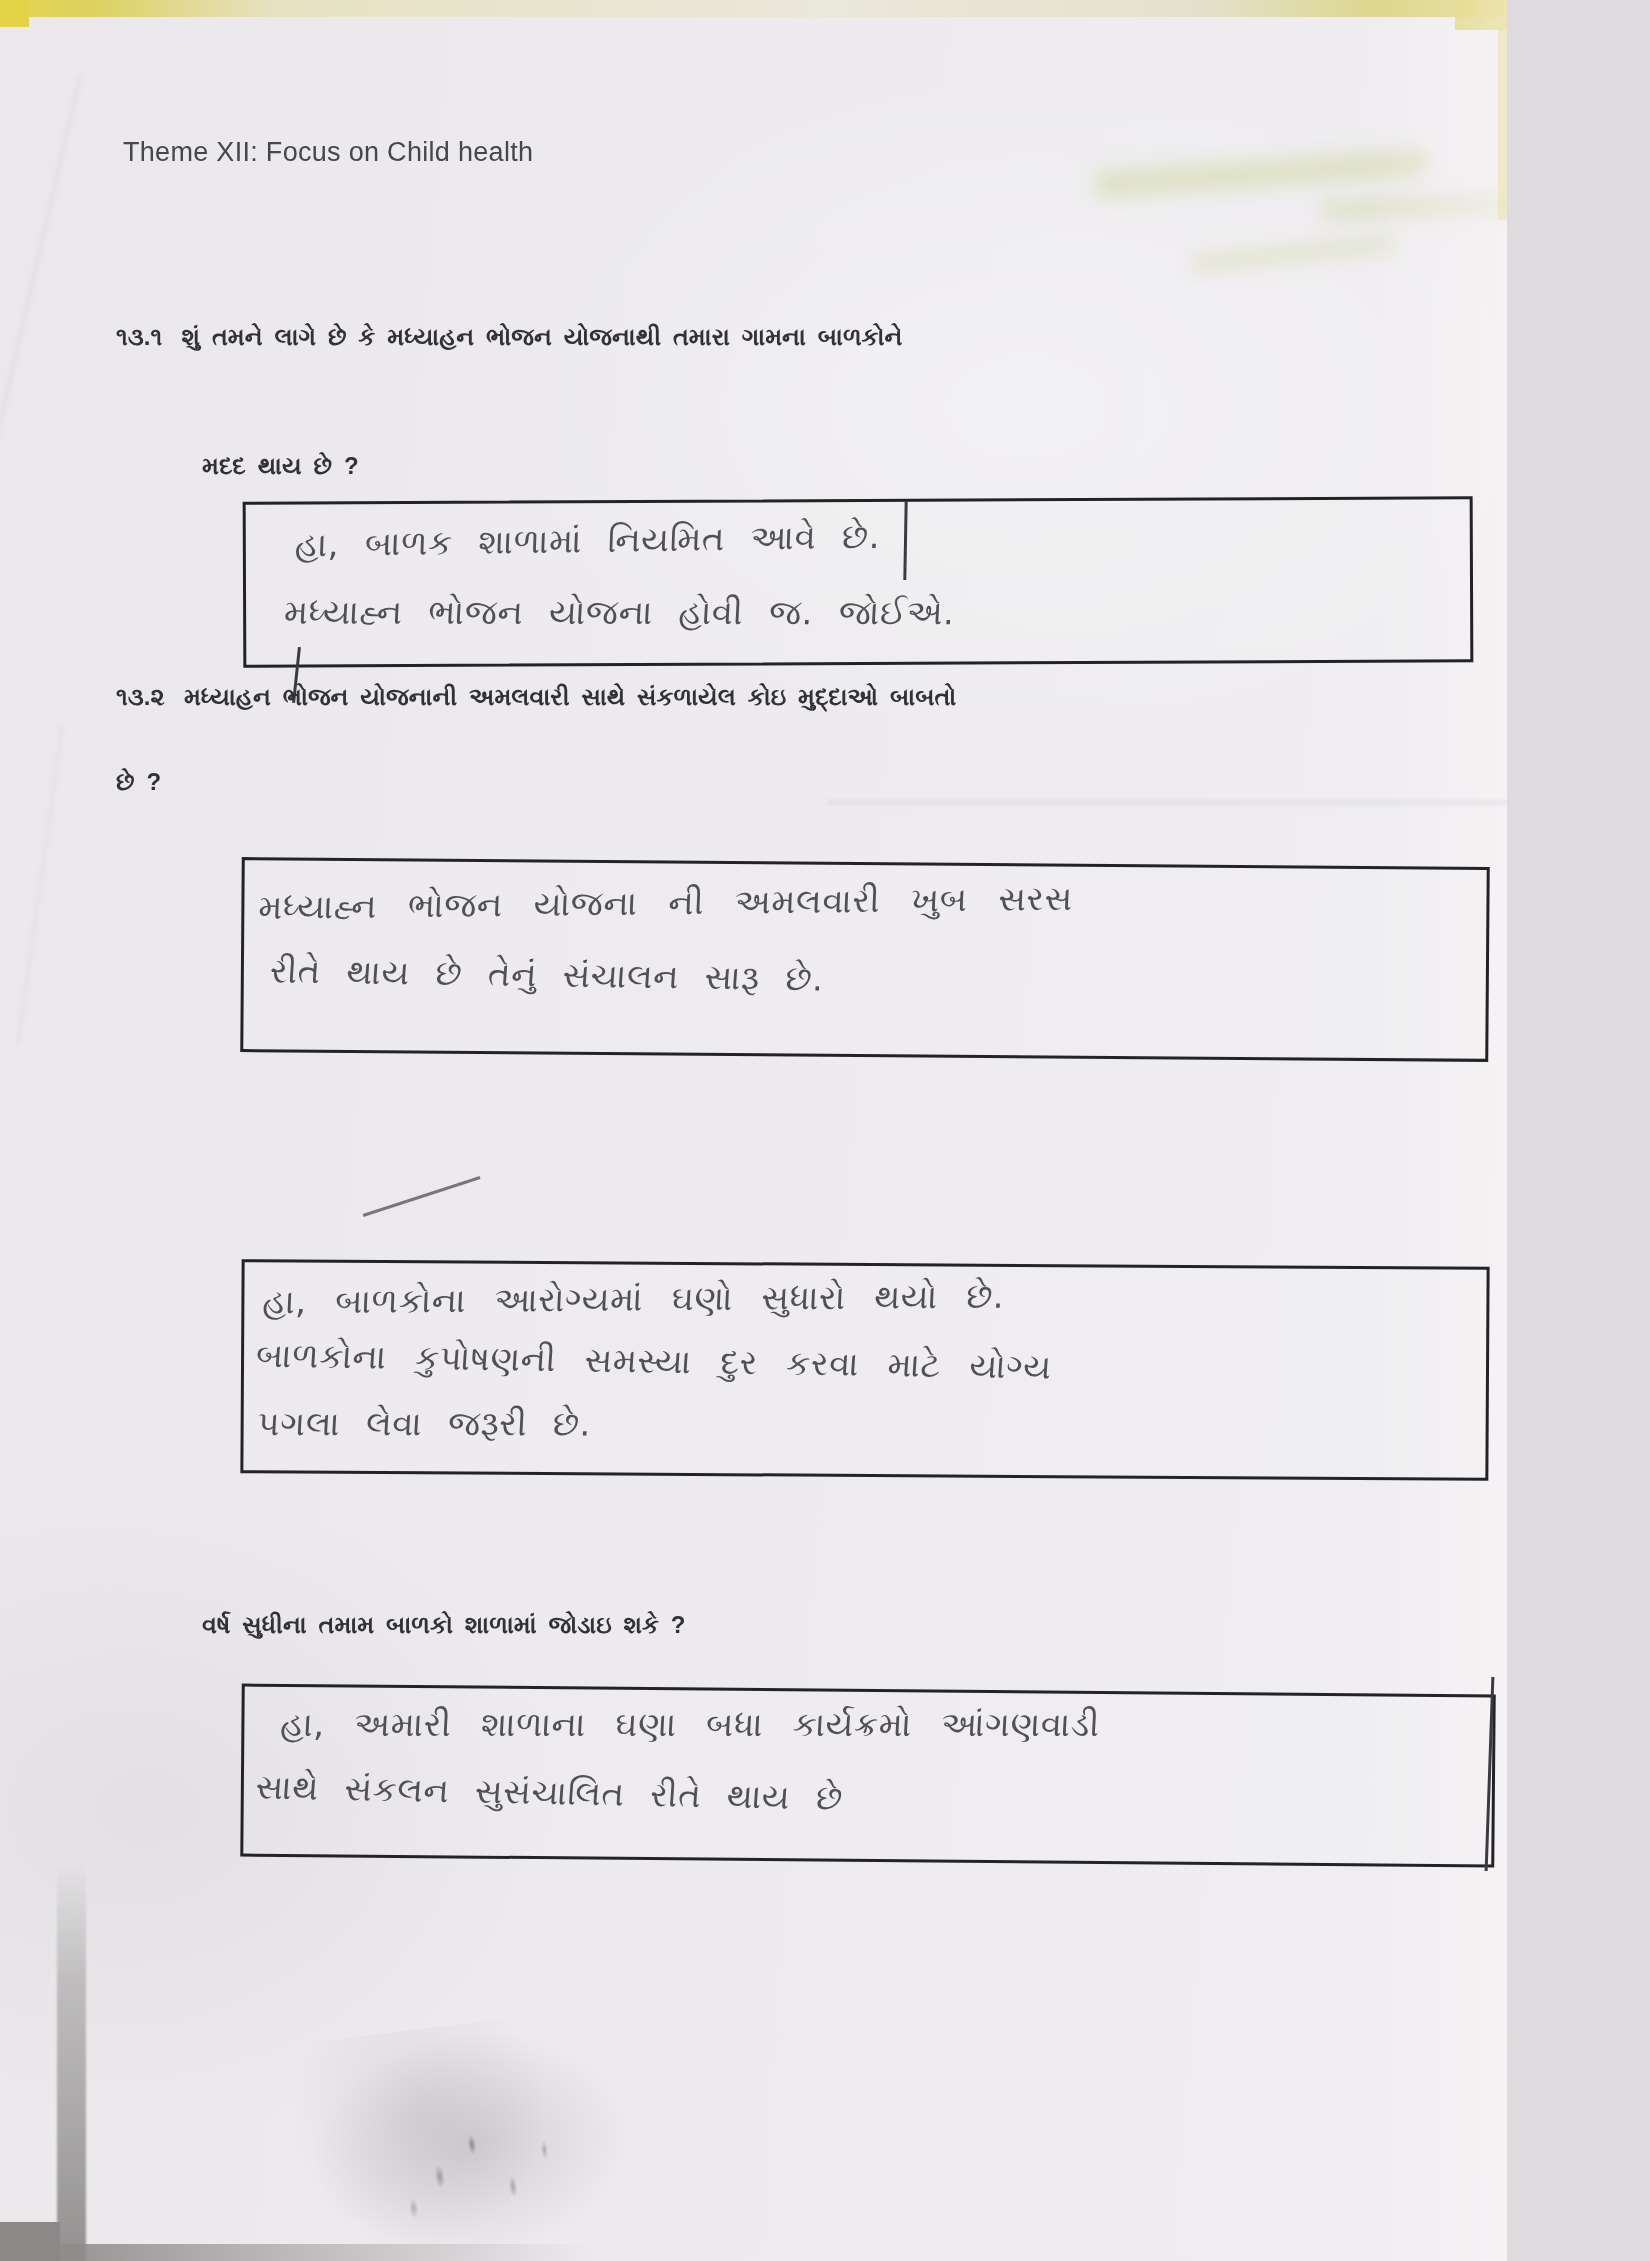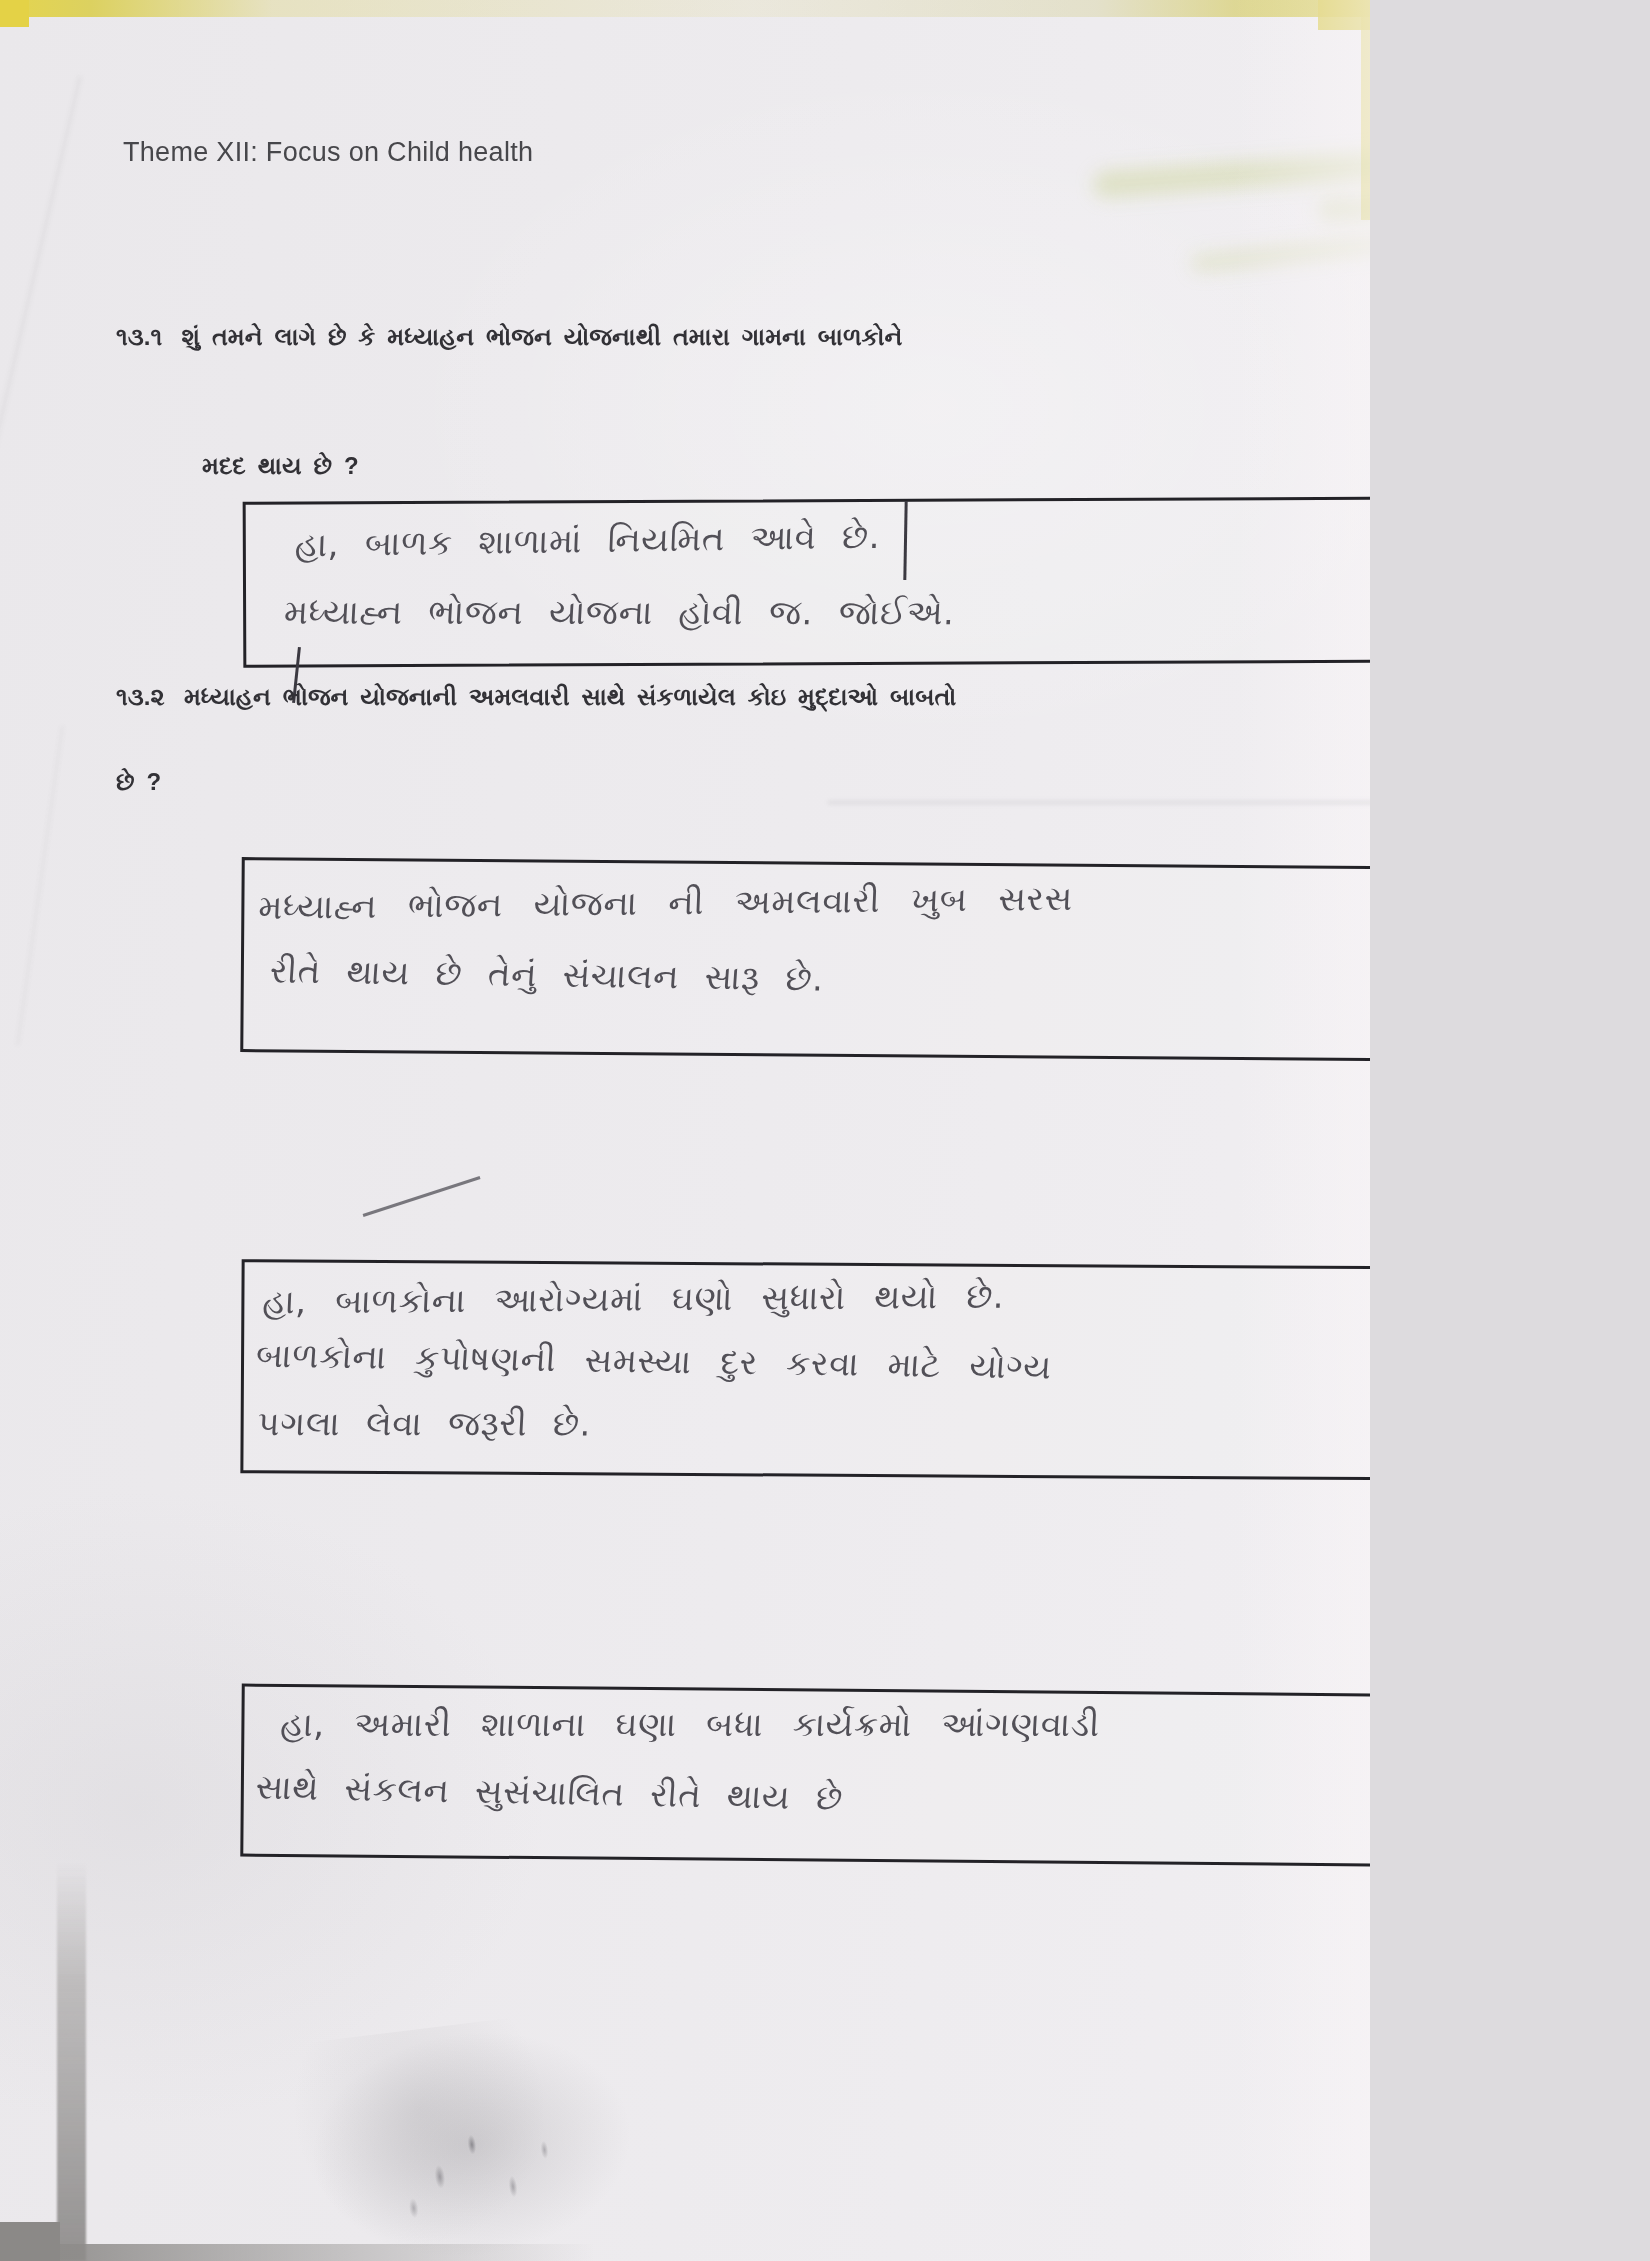--- a/index.html
+++ b/index.html
@@ -1,18 +1,18 @@
 <!DOCTYPE html>
 <html style="font-size:10.3px"><head>
 <meta charset="utf-8">
 <style>
   html,body{margin:0;padding:0;background:#dddbde;}
   .scan{
     position:relative;
-    width:1370px;height:2261px;
+    width:1507px;height:2261px;
     overflow:hidden;
     background:
       radial-gradient(906px 582px at 68% 18%, rgba(255,255,255,.28), transparent 60%),
       radial-gradient(582px 453px at 10% 80%, rgba(210,208,212,.35), transparent 70%),
       linear-gradient(95deg,#eae8eb 0%,#edebee 55%,#f0eef1 100%);
     font-family:"Liberation Sans",sans-serif;
   }
   
   .edge-top{position:absolute;top:0;left:0;right:0;height:17px;
     background:linear-gradient(to right,#e5d54d 0%,#dcd160 91px,rgba(220,209,95,.30) 272px,rgba(220,209,95,.12) 55%,rgba(203,198,118,.30) 80%,#d8ce60 100%);}
@@ -115,20 +115,21 @@
     <div class="hw b2l2">રીતે થાય છે તેનું સંચાલન સારૂ છે.</div>
   </div>
 
   <div class="stray slash"></div>
   <div class="abox box3">
     <div class="hw b3l1">હા, બાળકોના આરોગ્યમાં ઘણો સુધારો થયો છે.</div>
     <div class="hw b3l2">બાળકોના કુપોષણની સમસ્યા દુર કરવા માટે યોગ્ય</div>
     <div class="hw b3l3">પગલા લેવા જરૂરી છે.</div>
   </div>
 
+  <div class="qline q4l2">વર્ષ સુધીના તમામ બાળકો શાળામાં જોડાઇ શકે ?</div>
   <div class="abox box4">
     <div class="hw b4l1">હા, અમારી શાળાના ઘણા બધા કાર્યક્રમો આંગણવાડી</div>
     <div class="hw b4l2">સાથે સંકલન સુસંચાલિત રીતે થાય છે</div>
   </div>
   <div class="stray t4"></div>
 
 </div>
 
 
 </body></html>

